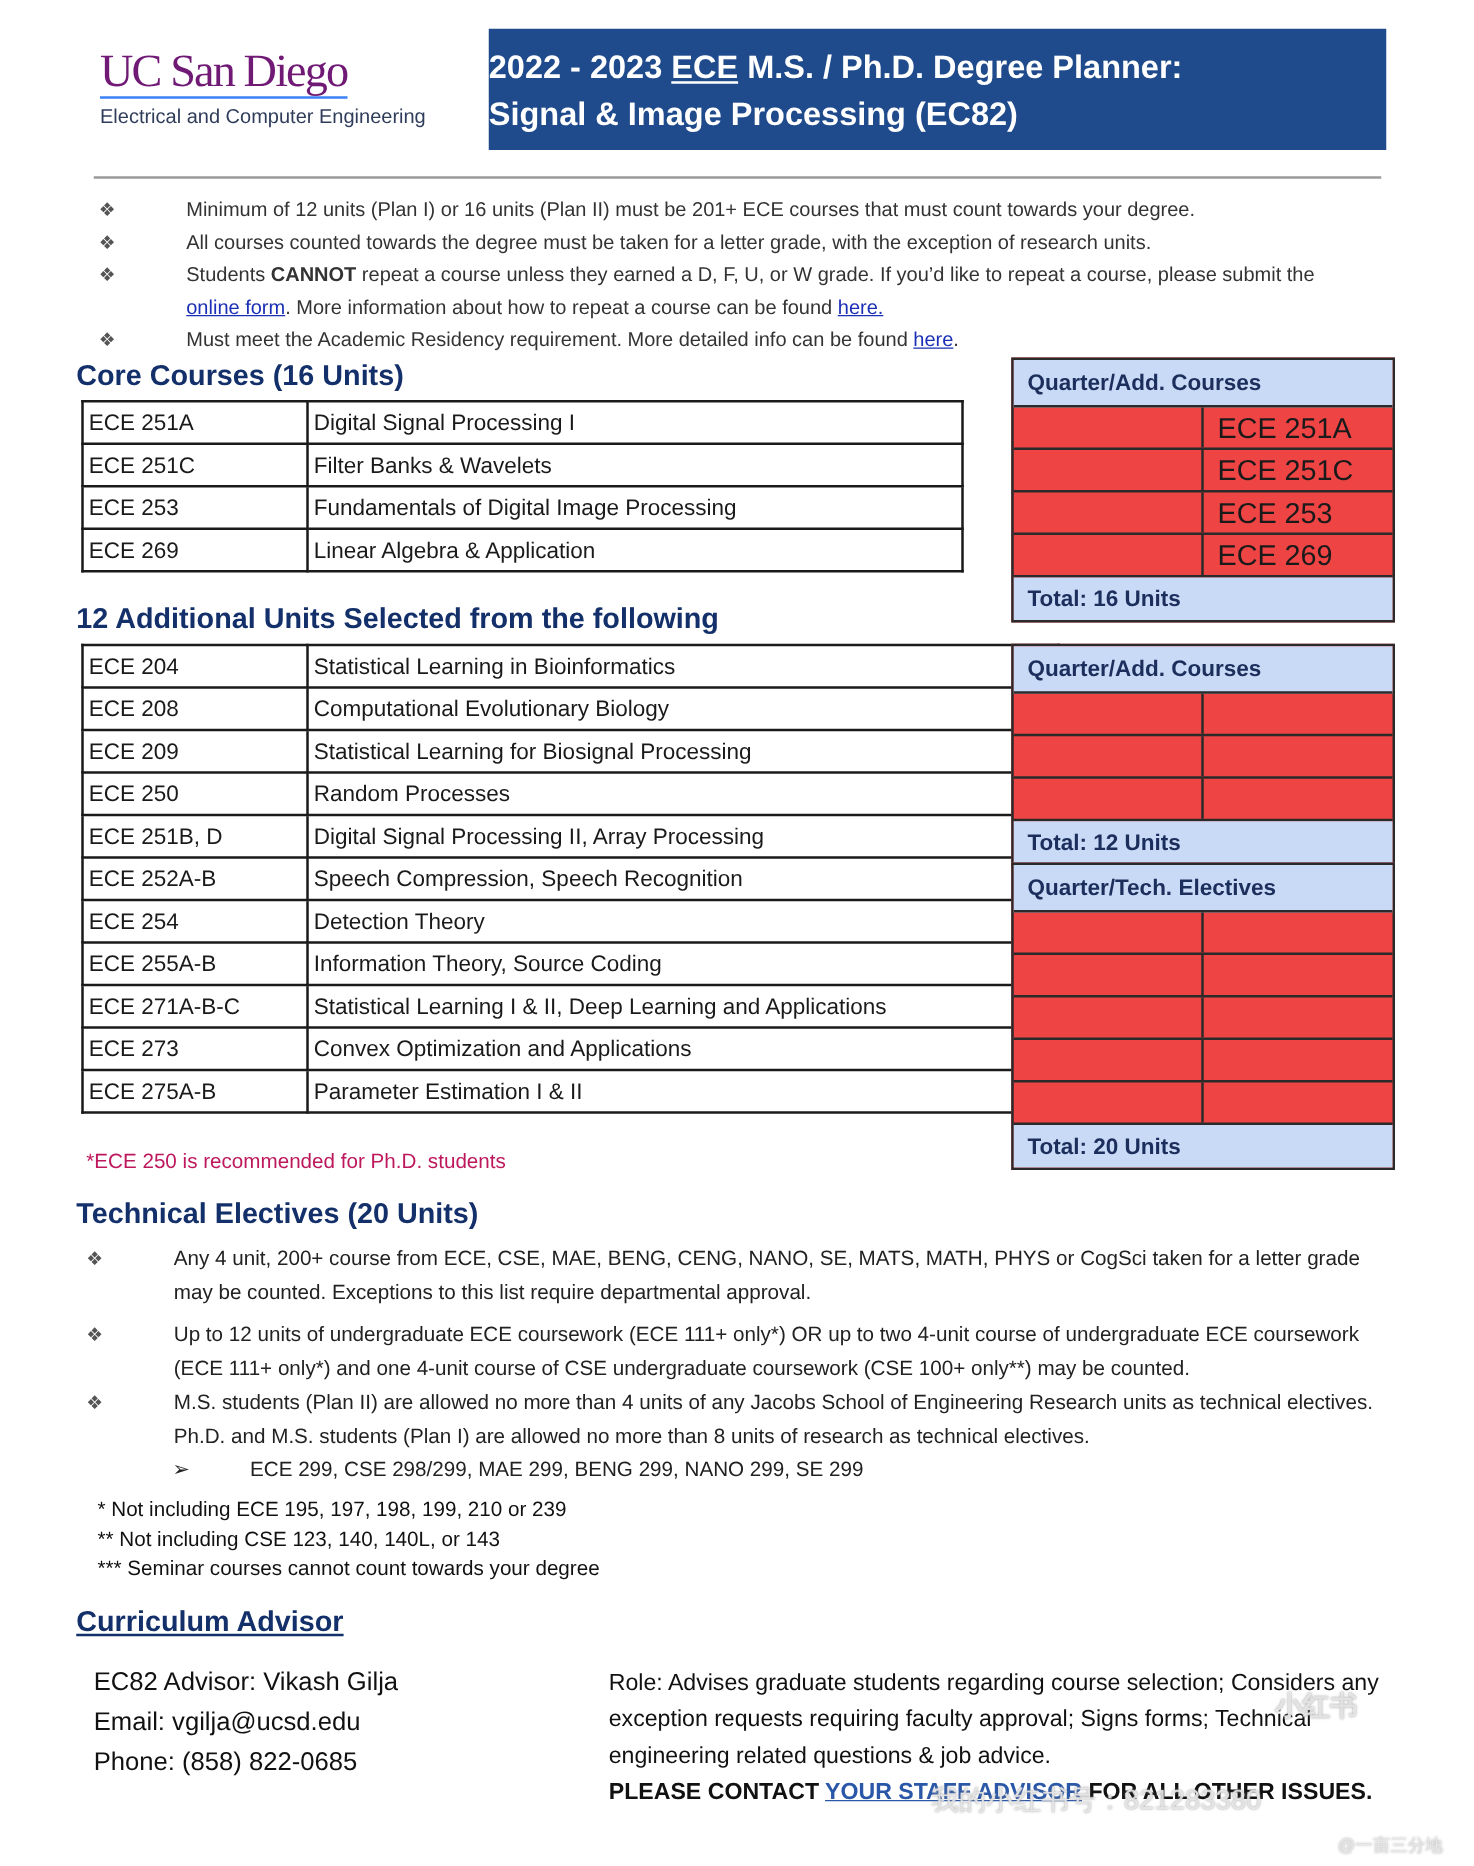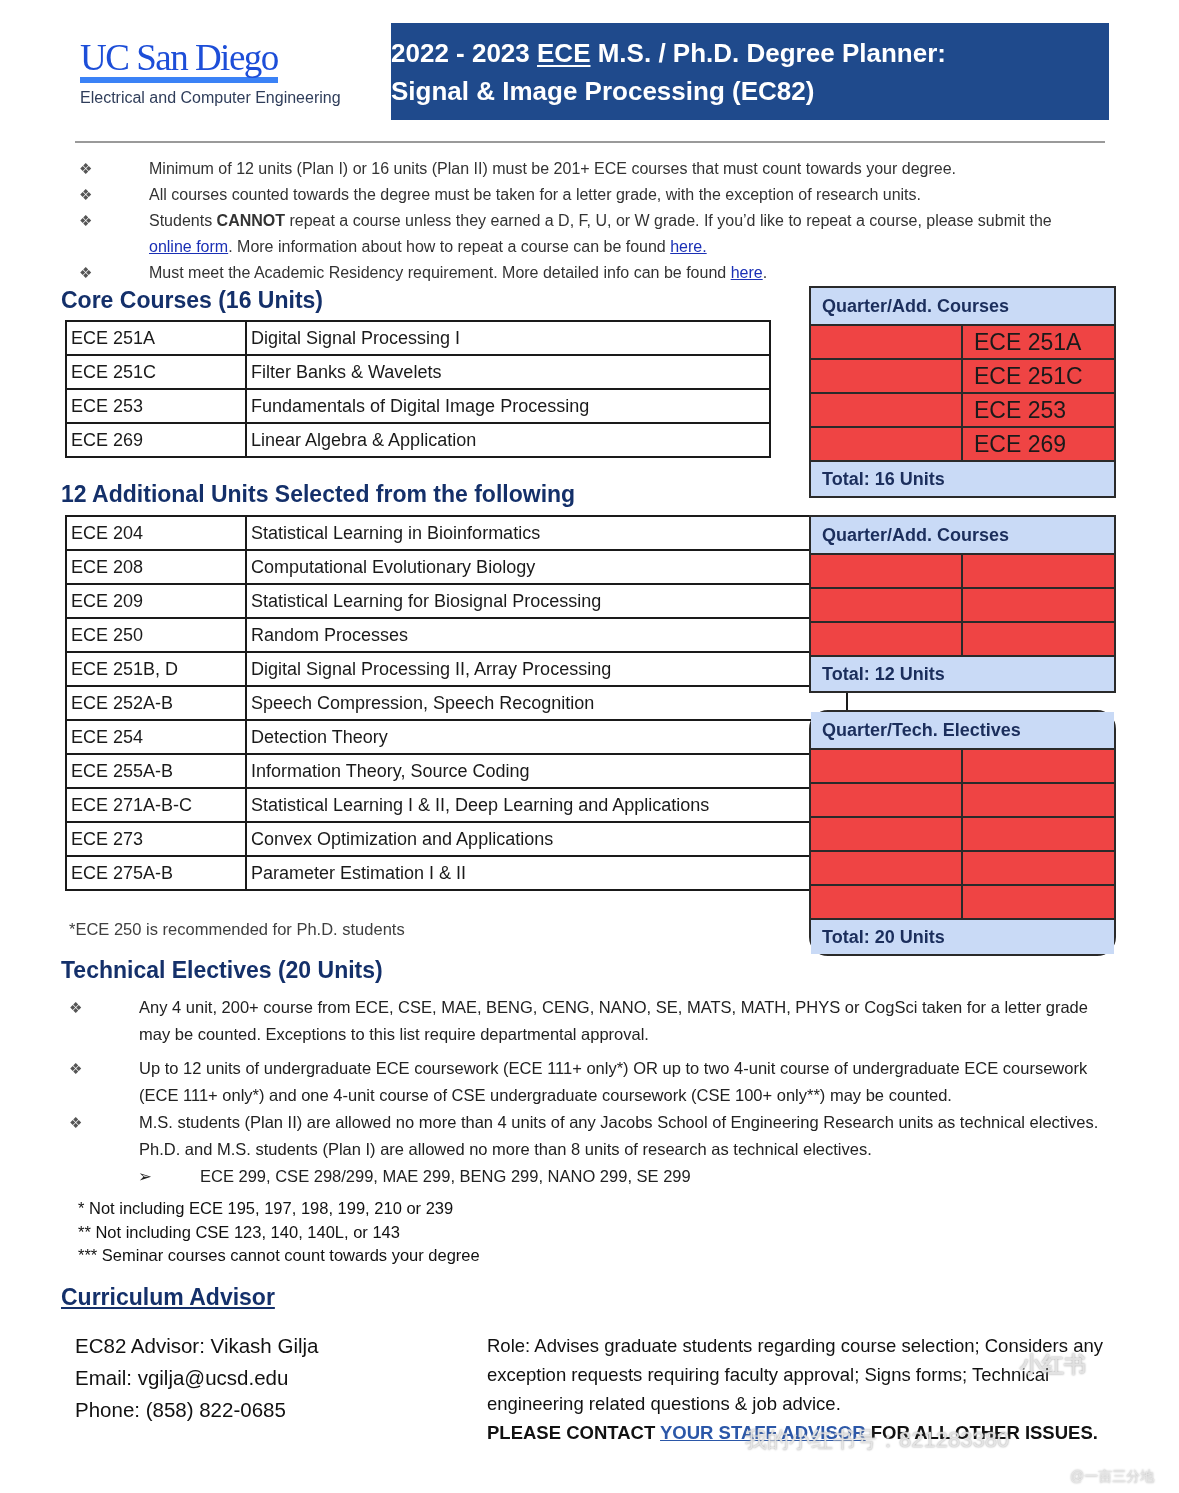--- a/index.html
+++ b/index.html
@@ -2,22 +2,22 @@
 <html><head>
 <meta charset="utf-8">
 <style>
   html, body { margin: 0; padding: 0; background: #ffffff; }
   body { width: 1179px; height: 1493px; position: relative; overflow: hidden;
          font-family: "Liberation Sans", sans-serif; color: #1a1a1a; }
   .abs { position: absolute; }
 
   
   .logo { left: 80px; top: 40px; }
-  .logo-main { font-family: "Liberation Serif", serif; font-size: 37px; color: #1d4ed8;
-               letter-spacing: -1.5px; line-height: 36px; border-bottom: 6px solid #3b82f6; display: inline-block; padding-bottom: 1px; }
+  .logo-main { font-family: "Liberation Serif", serif; font-size: 37px; color: #701a75;
+               letter-spacing: -1.5px; line-height: 36px; border-bottom: 2px solid #3b82f6; display: inline-block; padding-bottom: 1px; }
   .logo-sub { font-size: 16px; color: #2f3d5a; margin-top: 6px; letter-spacing: 0; }
   .title-box { left: 391px; top: 23px; width: 718px; height: 97px; background: #1f4a8c;
                color: #fff; font-weight: bold; font-size: 26px; text-align: left;
                display: flex; flex-direction: column; justify-content: center; line-height: 38px; }
   .title-box u { text-decoration: underline; text-underline-offset: 3px; }
   .rule { left: 75px; top: 141px; width: 1030px; height: 0; border-top: 2px solid #9a9a9a; }
 
   
   .bullets { left: 78px; top: 156px; width: 1020px; font-size: 16px; color: #333; }
   .bullet { display: flex; line-height: 26px; }
@@ -156,21 +156,21 @@
       <tr>
         <td class="code">ECE 273</td>
         <td>Convex Optimization and Applications</td>
       </tr>
       <tr>
         <td class="code">ECE 275A-B</td>
         <td>Parameter Estimation I &amp; II</td>
       </tr>
     </tbody>
 </table>
-<div class="abs" style="left:69px; top:920px; font-size:16.5px; color:#404040;">*ECE 250 is recommended for Ph.D. students</div>
+<div class="abs" style="left:69px; top:920px; font-size:16.5px; color:#be185d;">*ECE 250 is recommended for Ph.D. students</div>
 
 <div class="abs pbox" style="left:809px; top:286px; width:303px;">
   <div class="phead">Quarter/Add. Courses</div>
   <div id="core-planner-rows">
       <div class="prow">
         <div class="c1"></div>
         <div class="c2">ECE 251A</div>
       </div>
       <div class="prow">
         <div class="c1"></div>
@@ -200,21 +200,21 @@
         <div class="c2"></div>
       </div>
       <div class="prow">
         <div class="c1"></div>
         <div class="c2"></div>
       </div>
     </div>
   <div class="pfoot">Total: 12 Units</div>
 </div>
 
-<div class="abs pbox" style="left:809px; top:710px; width:303px;border-radius:19px;">
+<div class="abs pbox" style="left:809px; top:690px; width:303px;">
   <div class="phead">Quarter/Tech. Electives</div>
   <div id="tech-planner-rows">
       <div class="prow">
         <div class="c1"></div>
         <div class="c2"></div>
       </div>
       <div class="prow">
         <div class="c1"></div>
         <div class="c2"></div>
       </div>

